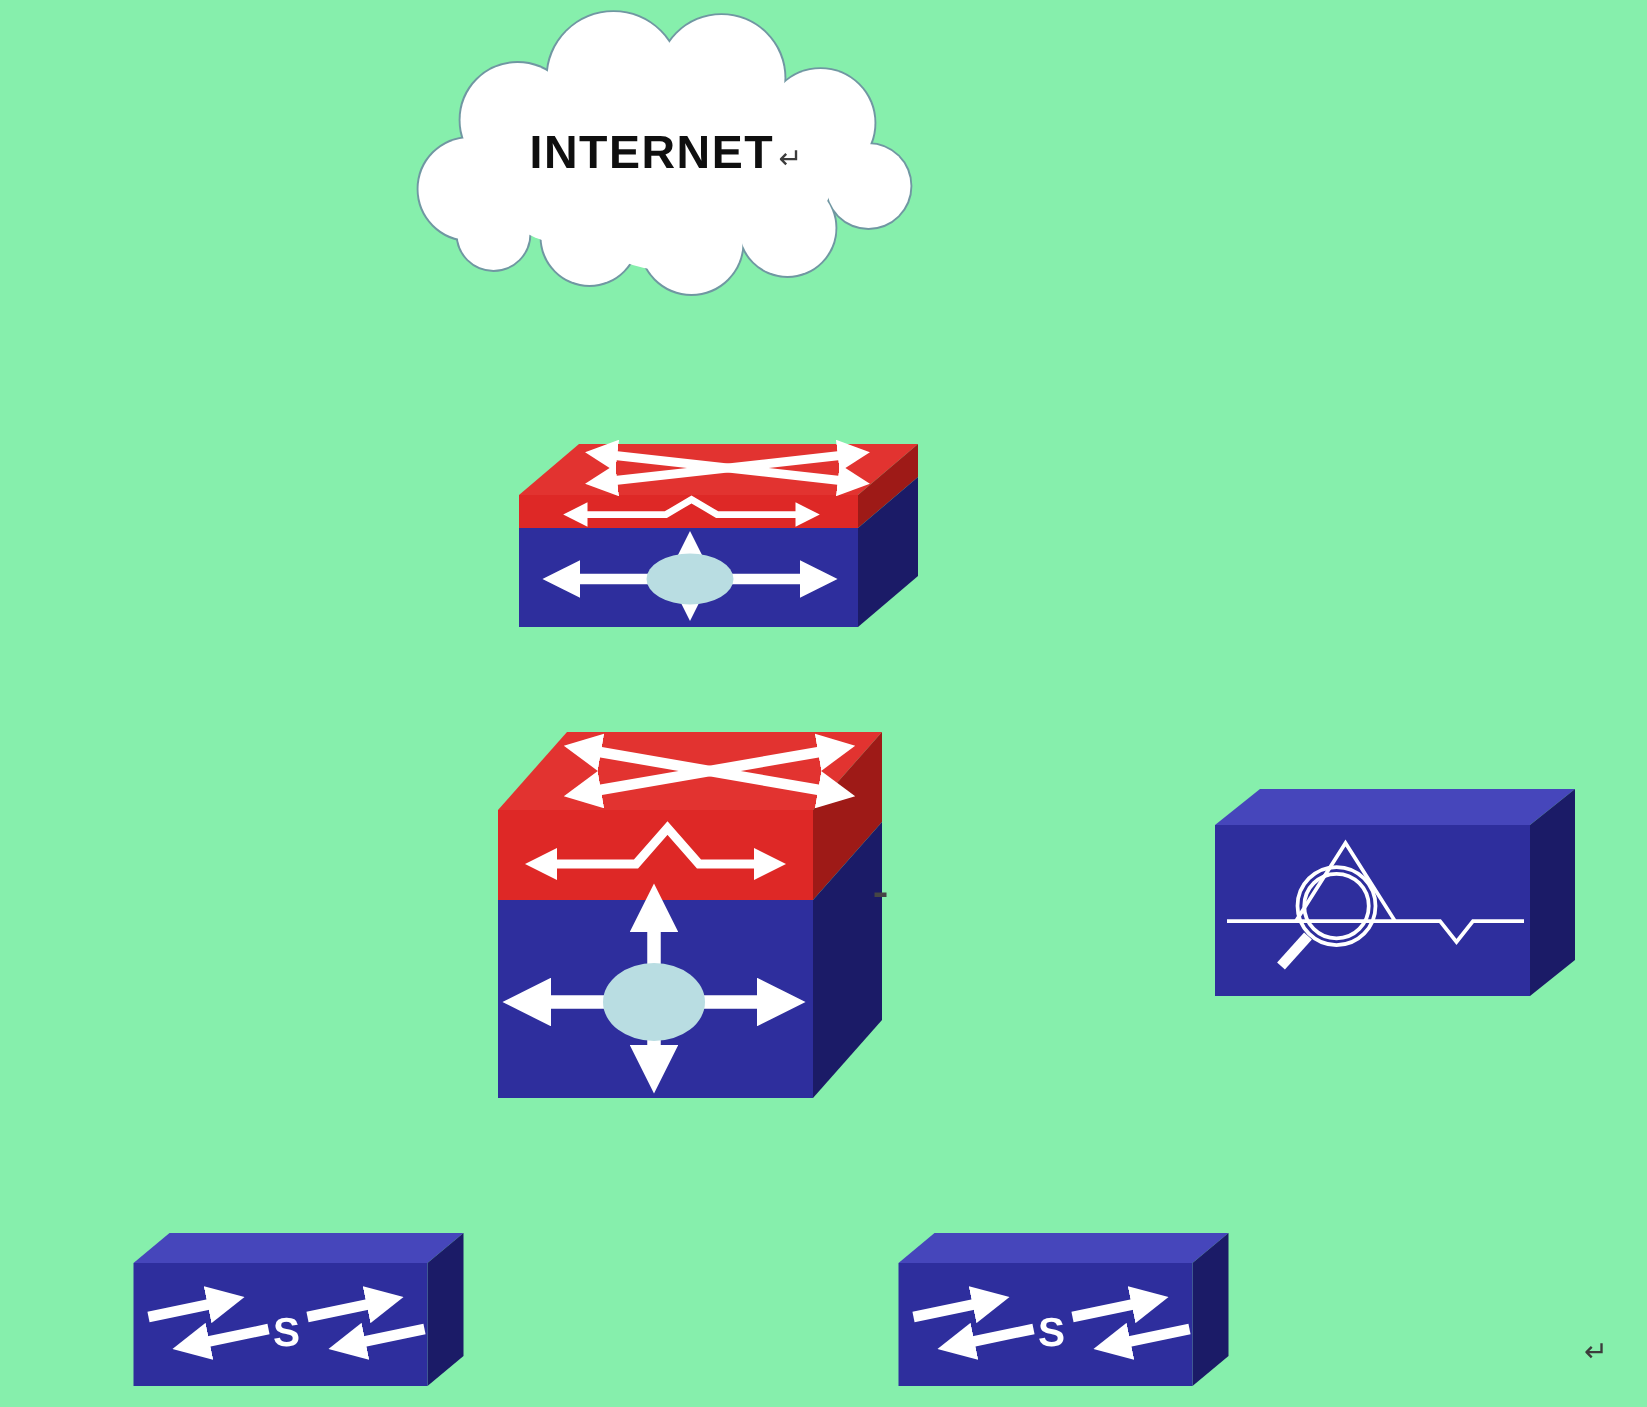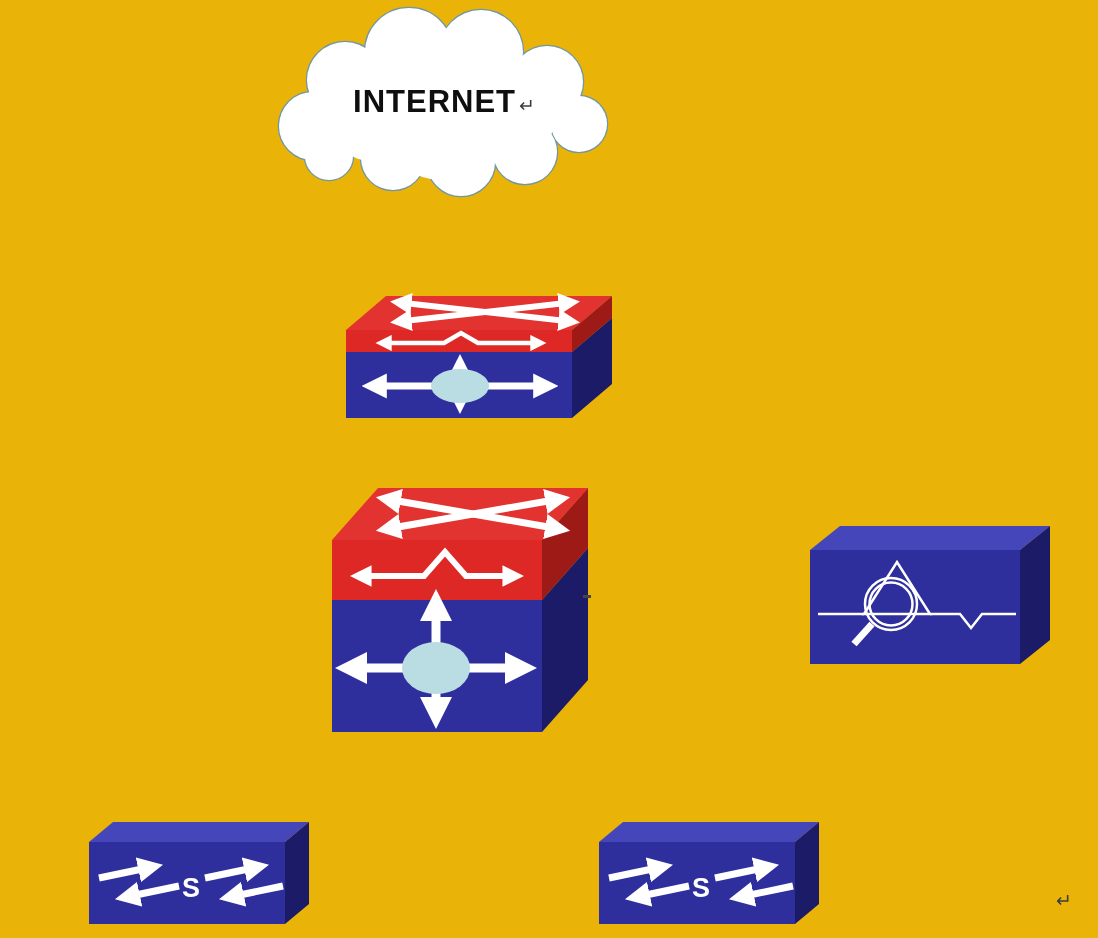--- a/index.html
+++ b/index.html
@@ -1,20 +1,20 @@
 <!DOCTYPE html>
 <html style="--cloud-outline: #7097a2; --device-red: #de2826; --device-red-top: #e23330; --device-red-dark: #9e1a17; --device-blue: #2e2e9d; --device-blue-top: #4646bb; --device-blue-dark: #1b1b67; --ellipse-cyan: #b9dde2; --arrow-white: #ffffff;"><head>
 <meta charset="utf-8">
 <style>
   html, body { margin: 0; padding: 0; background: #ffffff; }
   .canvas {
     position: relative;
     width: 1098px;
     height: 938px;
-    background: #eab308;
+    background: #86efac;
     overflow: hidden;
     font-family: "Liberation Sans", sans-serif;
   }
   .node { position: absolute; }
   .defs-svg { position: absolute; width: 0; height: 0; }
 
   
   .cloud-stroke circle { fill: #ffffff; stroke: var(--cloud-outline); stroke-width: 2.5; }
   .cloud-fill circle { fill: #ffffff; }
   .cloud-label {

